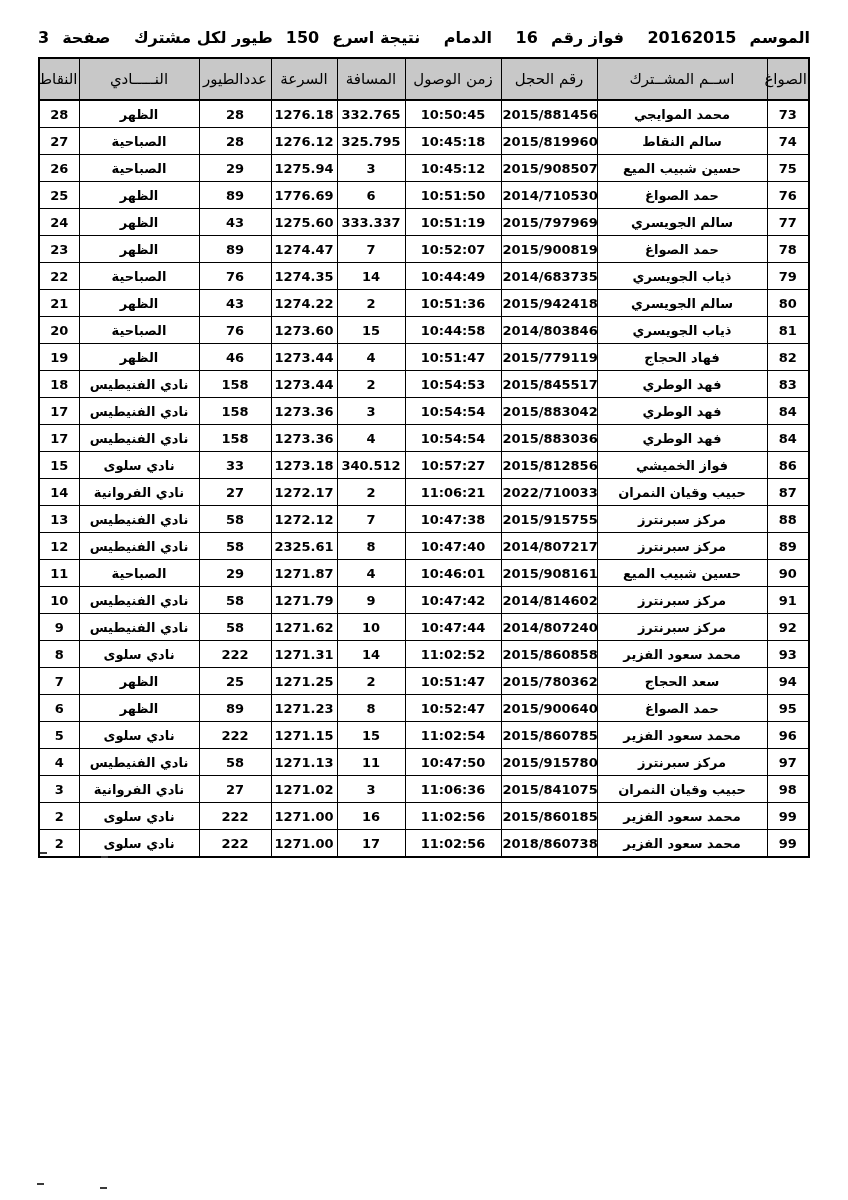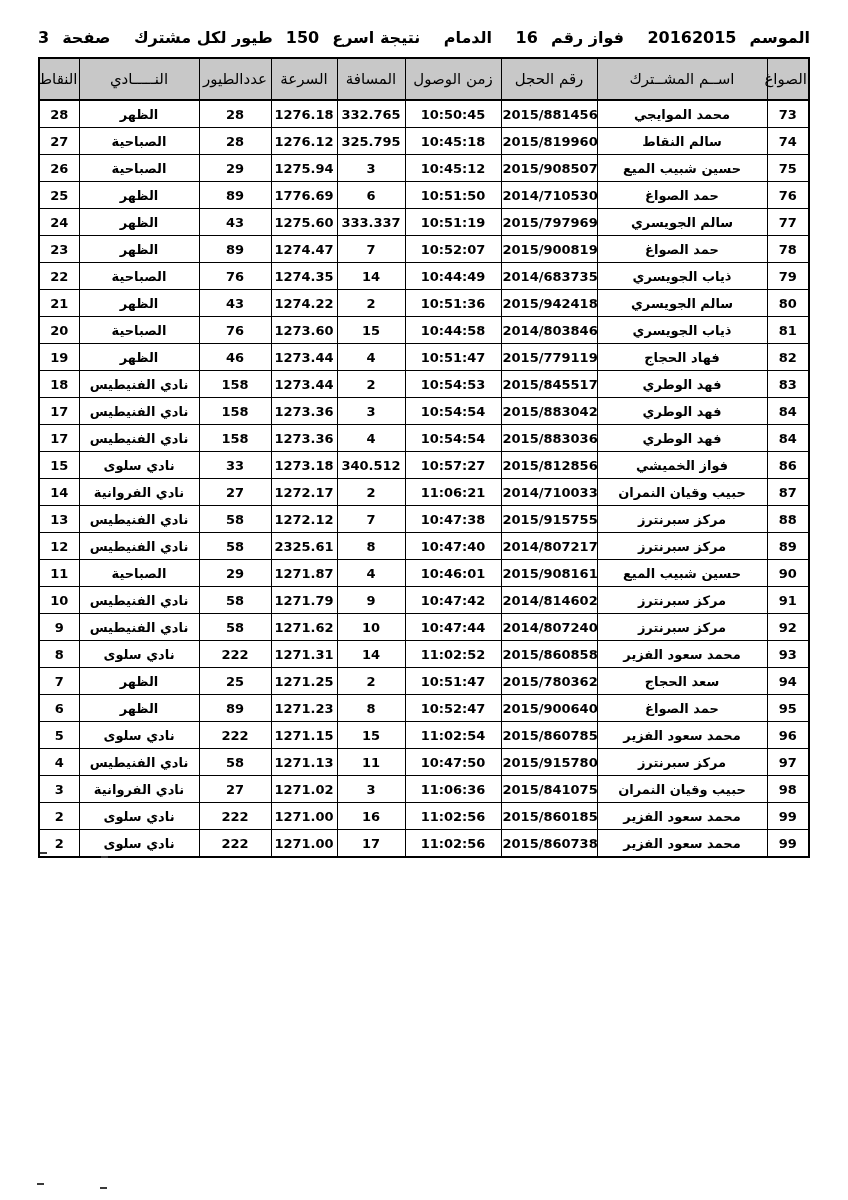--- a/index.html
+++ b/index.html
@@ -282,21 +282,21 @@
           <td class="num">10:57:27</td>
           <td class="num">340.512</td>
           <td class="num">1273.18</td>
           <td class="num">33</td>
           <td>نادي سلوى</td>
           <td class="num">15</td>
         </tr>
         <tr>
           <td class="num">87</td>
           <td>حبيب وقيان النمران</td>
-          <td class="num">2014/710033</td>
+          <td class="num">2022/710033</td>
           <td class="num">11:06:21</td>
           <td class="num">2</td>
           <td class="num">1272.17</td>
           <td class="num">27</td>
           <td>نادي الفروانية</td>
           <td class="num">14</td>
         </tr>
         <tr>
           <td class="num">88</td>
           <td>مركز سبرنترز</td>
@@ -425,21 +425,21 @@
           <td class="num">11:02:56</td>
           <td class="num">16</td>
           <td class="num">1271.00</td>
           <td class="num">222</td>
           <td>نادي سلوى</td>
           <td class="num">2</td>
         </tr>
         <tr>
           <td class="num">99</td>
           <td>محمد سعود الفزير</td>
-          <td class="num">2015/860738</td>
+          <td class="num">2018/860738</td>
           <td class="num">11:02:56</td>
           <td class="num">17</td>
           <td class="num">1271.00</td>
           <td class="num">222</td>
           <td>نادي سلوى</td>
           <td class="num">2</td>
         </tr>
       </tbody>
   </table>
 

